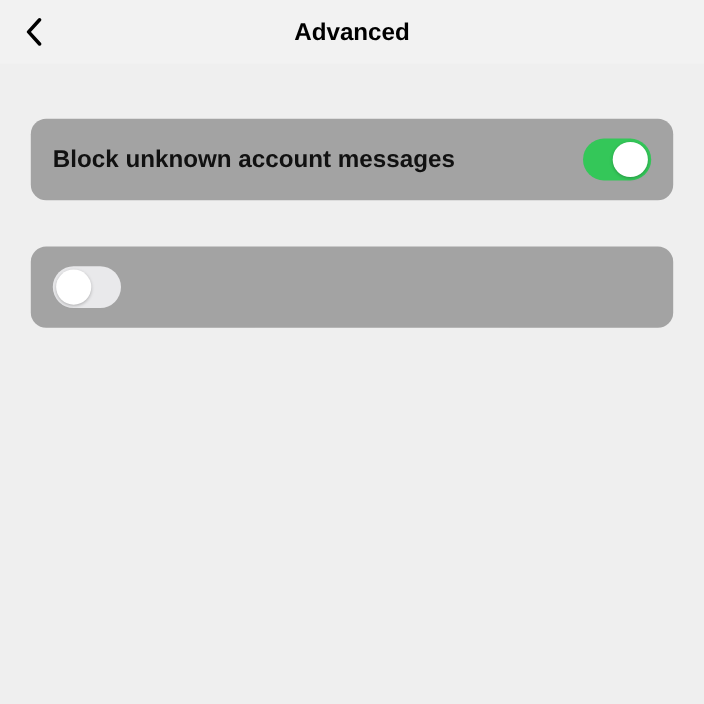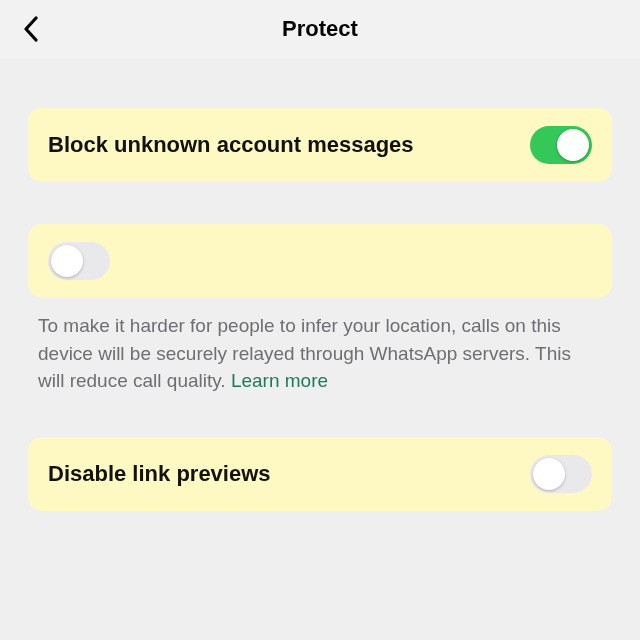--- a/index.html
+++ b/index.html
@@ -29,21 +29,21 @@
     align-items: center;
     justify-content: center;
     cursor: pointer;
   }
   .title {
     font-size: 22px;
     font-weight: 700;
   }
   .content { padding: 50px 28px 0 28px; }
   .card {
-    background: #fef9c3;
+    background: #a3a3a3;
     border-radius: 14px;
     padding: 18px 20px;
     display: flex;
     align-items: center;
     justify-content: space-between;
   }
   .card-label {
     font-size: 22px;
     font-weight: 600;
     color: #111;
@@ -84,48 +84,36 @@
 </style>
 </head>
 <body>
 
 <div class="header">
   <div class="back-btn">
     <svg width="15" height="26" viewBox="0 0 15 26" fill="none">
       <path d="M13 2 L3 13 L13 24" stroke="#000" stroke-width="3.2" stroke-linecap="round" stroke-linejoin="round"></path>
     </svg>
   </div>
-  <div class="title">Protect</div>
+  <div class="title">Advanced</div>
 </div>
 
 <div class="content">
 
   <div class="section">
     <div class="card">
       <span class="card-label">Block unknown account messages</span>
       <div class="toggle on">
         <div class="knob"></div>
       </div>
     </div>
   </div>
 
   <div class="section">
     <div class="card">
       <div class="toggle off">
         <div class="knob"></div>
       </div>
     </div>
-    <div class="desc">
-      <span>To make it harder for people to infer your location, calls on this device will be securely relayed through WhatsApp servers. This will reduce call quality.</span>
-      <span class="learn">Learn more</span>
-    </div>
   </div>
 
-  <div class="section">
-    <div class="card">
-      <span class="card-label">Disable link previews</span>
-      <div class="toggle off">
-        <div class="knob"></div>
-      </div>
-    </div>
-  </div>
 
 </div>
 
 </body></html>

